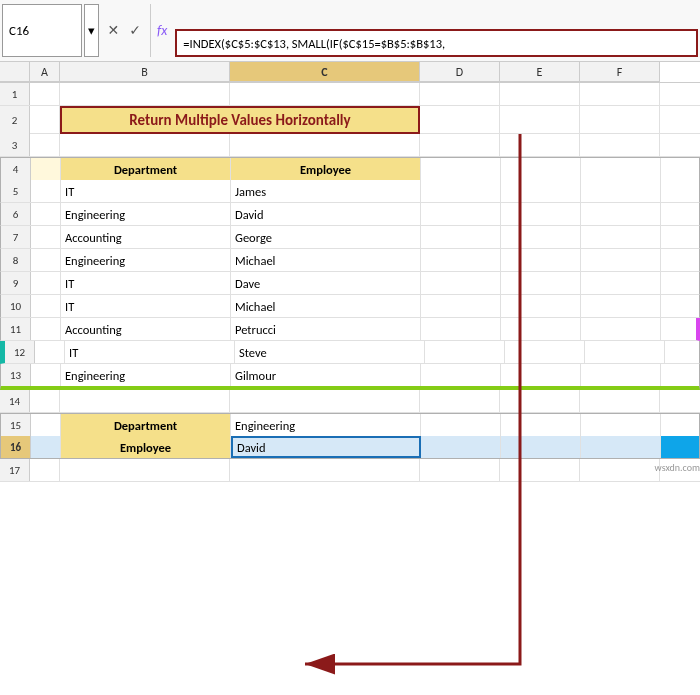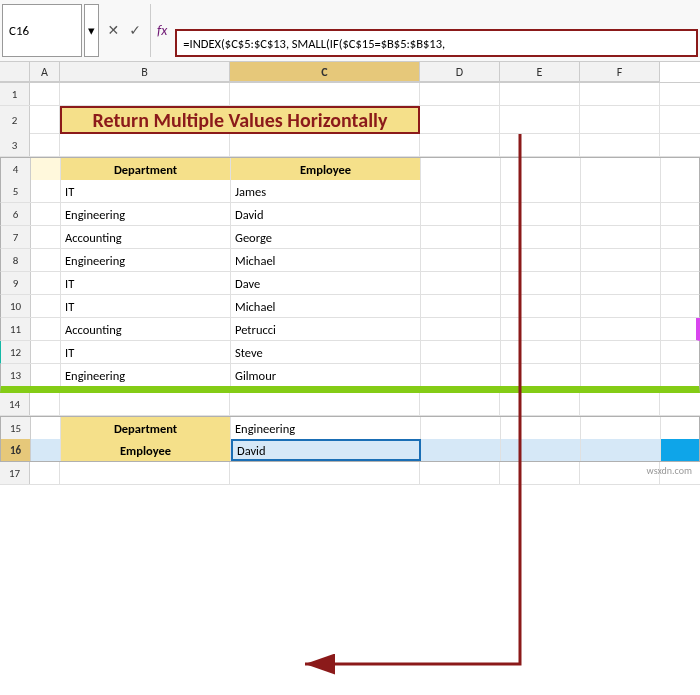--- a/index.html
+++ b/index.html
@@ -46,21 +46,21 @@
       padding: 0 4px;
     }
     .formula-icon {
       cursor: pointer;
       font-size: 14px;
       color: #555;
       padding: 2px 3px;
     }
     .fx-label {
       font-style: italic;
-      color: #701a75;
+      color: #8b5cf6;
       font-size: 14px;
       padding: 2px 6px;
       display: flex;
       align-items: center;
       border-left: 1px solid #ccc;
     }
     .formula-input {
       flex: 1;
       border: 2px solid #8b1a1a;
       padding: 4px 6px;
@@ -193,21 +193,21 @@
       position: relative;
     }
 
     .grid-row.bottom-selected {
       background: #0ea5e9;
     }
 
     .wsxdn-watermark {
       position: absolute;
       bottom: 8px;
-      right: 8px;
+      right: 0;
       font-size: 10px;
       color: #999;
     }
   </style>
 </head>
 <body>
 
 <div class="formula-bar">
   <div class="cell-ref-box">
     <span>C16</span>
@@ -246,21 +246,21 @@
       <div class="cell col-b"></div>
       <div class="cell col-c"></div>
       <div class="cell col-d"></div>
       <div class="cell col-e"></div>
       <div class="cell col-f"></div>
     </div>
 
     <div class="grid-row" style="height:28px;">
       <div class="row-num" style="height:28px;">2</div>
       <div class="cell col-a" style="height:28px;"></div>
-      <div class="cell col-b title-cell" style="height:28px;width:360px;min-width:360px;font-weight:bold;font-size:20px;color:#8b1a1a;justify-content:center;border:2px solid #8b1a1a;">
+      <div class="cell col-b title-cell" style="height:28px;width:360px;min-width:360px;font-weight:bold;font-size:15px;color:#8b1a1a;justify-content:center;border:2px solid #8b1a1a;">
         <span>Return Multiple Values Horizontally</span>
       </div>
       <div class="cell col-d" style="height:28px;"></div>
       <div class="cell col-e" style="height:28px;"></div>
       <div class="cell col-f" style="height:28px;"></div>
     </div>
 
     <div class="grid-row">
       <div class="row-num">3</div>
       <div class="cell col-a"></div>
@@ -369,34 +369,34 @@
       <div class="cell col-b">
           <span>Accounting</span>
         </div>
       <div class="cell col-c">
           <span>Petrucci</span>
         </div>
       <div class="cell col-d"></div>
       <div class="cell col-e"></div>
       <div class="cell col-f"></div>
     </div>
-    <div class="grid-row" style="border-left:1px solid #14b8a6;border-right:1px solid #b0b0b0;">
+    <div class="grid-row" style="border-left:5px solid #14b8a6;border-right:1px solid #b0b0b0;">
       <div class="row-num">12</div>
       <div class="cell col-a"></div>
       <div class="cell col-b">
           <span>IT</span>
         </div>
       <div class="cell col-c">
           <span>Steve</span>
         </div>
       <div class="cell col-d"></div>
       <div class="cell col-e"></div>
       <div class="cell col-f"></div>
     </div>
-    <div class="grid-row" style="border-left:1px solid #b0b0b0;border-right:1px solid #b0b0b0;border-bottom:7px solid #84cc16;">
+    <div class="grid-row" style="border-left:1px solid #b0b0b0;border-right:1px solid #b0b0b0;border-bottom:4px solid #84cc16;">
       <div class="row-num">13</div>
       <div class="cell col-a"></div>
       <div class="cell col-b">
           <span>Engineering</span>
         </div>
       <div class="cell col-c">
           <span>Gilmour</span>
         </div>
       <div class="cell col-d"></div>
       <div class="cell col-e"></div>

